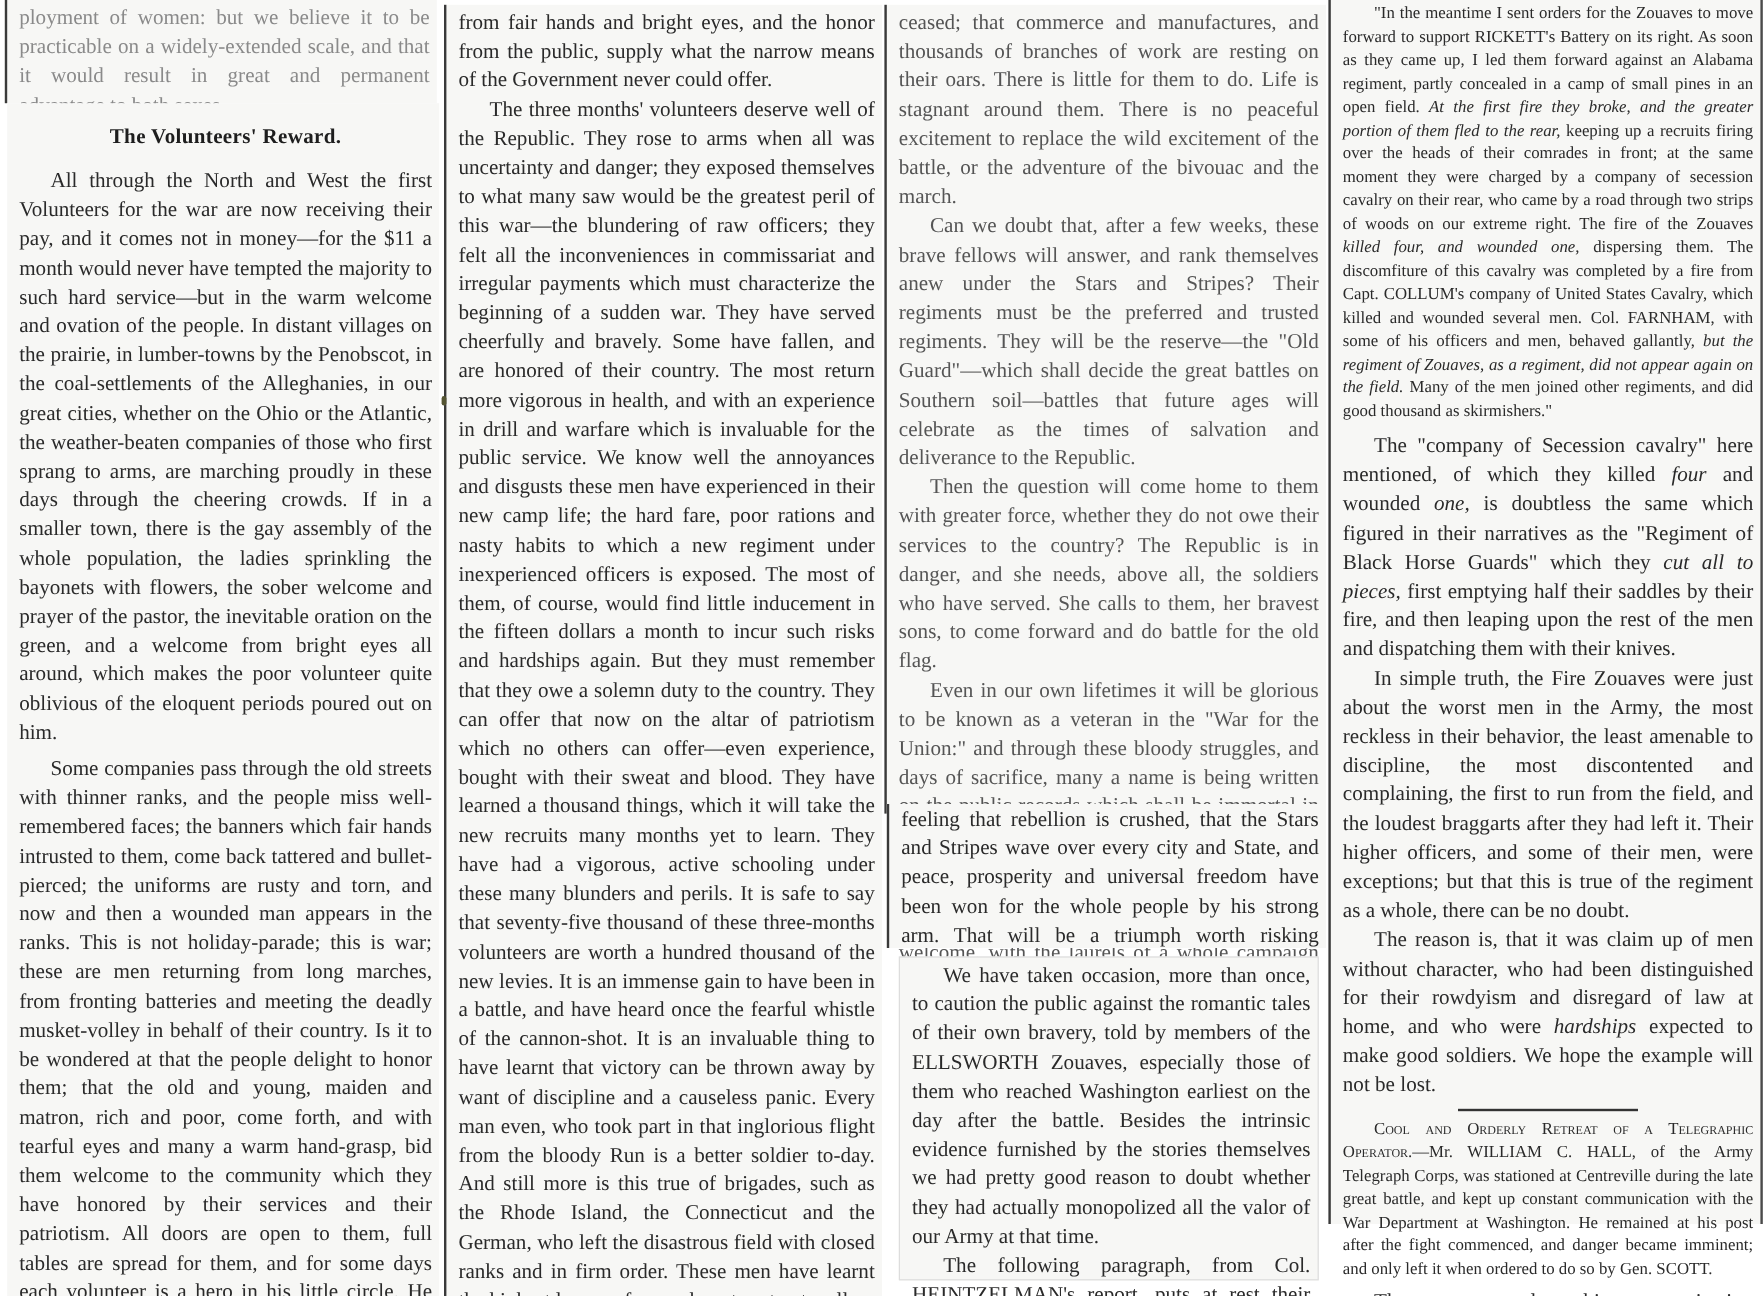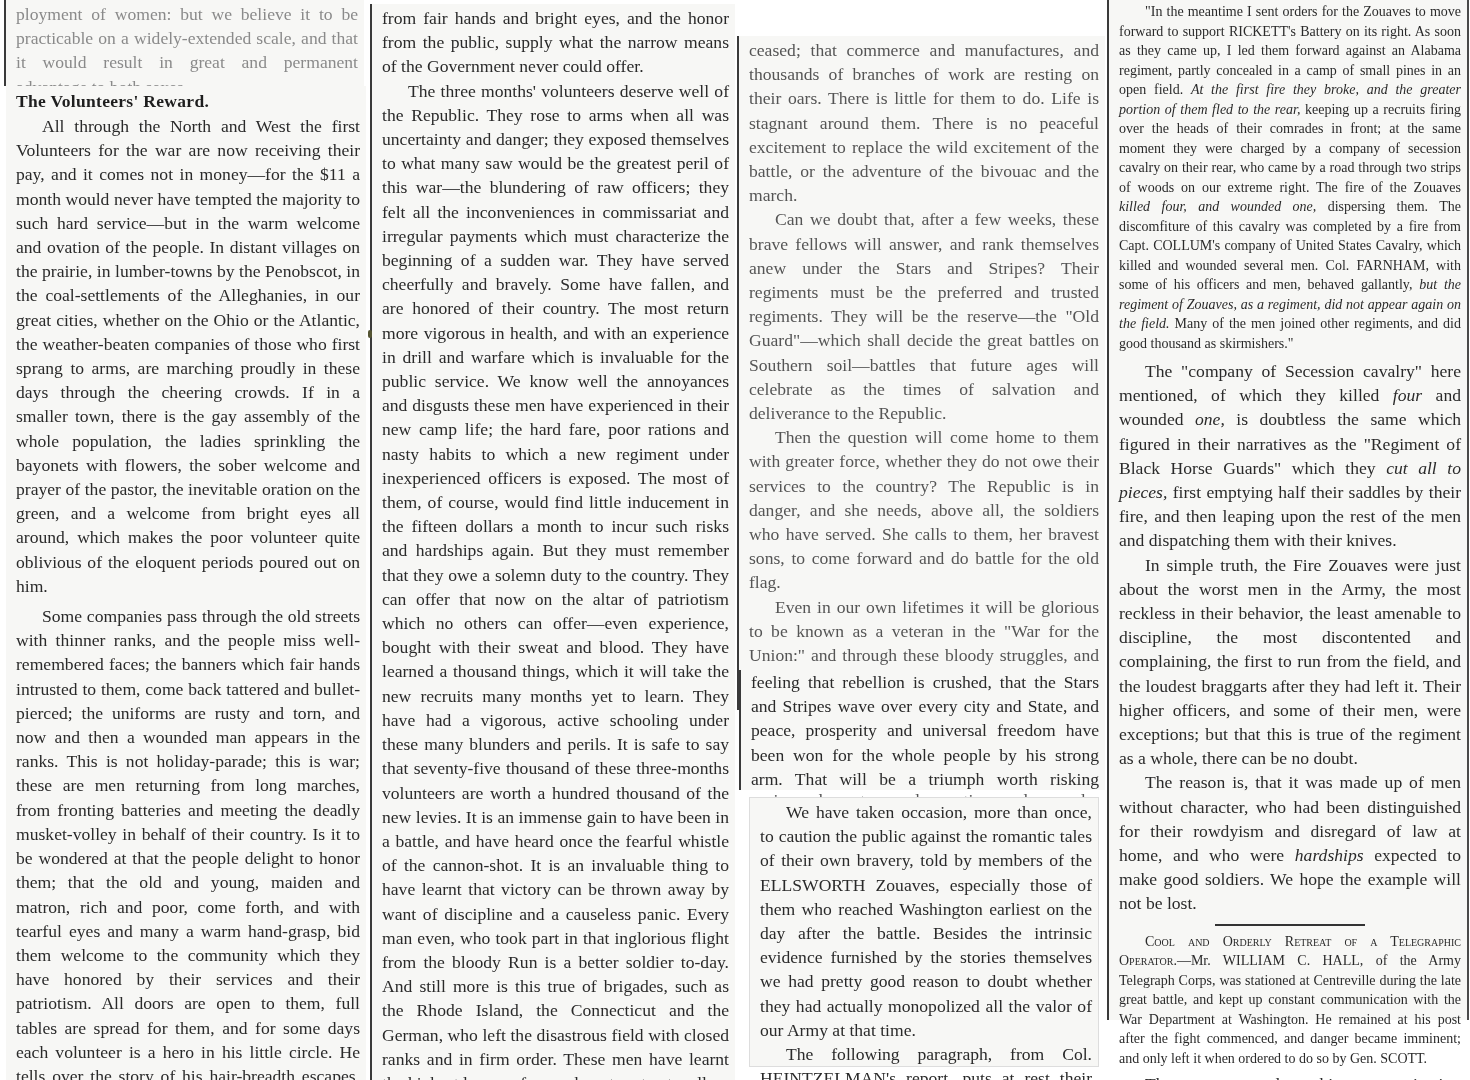--- a/index.html
+++ b/index.html
@@ -18,21 +18,21 @@
   .clip {
     position: absolute; box-sizing: border-box;
     background: #f7f7f5;
     padding: 0 6px 0 10px;
   }
   .rule-left { border-left: 2px solid #3a3a3a; }
   .rule-right { border-right: 2px solid #4a4a4a; }
   p { margin: 0; text-indent: 26px; }
   p.noindent { text-indent: 0; }
   h2 {
-    margin: 0; font-size: 17.5px; font-weight: bold;
+    margin: 12px; text-align: center; font-size: 17.5px; font-weight: bold;
     letter-spacing: 0.3px; line-height: 26px; color: #1e1e1e;
   }
   .faded { color: #8a8a8a; }
   .faint { color: #555; }
   .sc { font-variant: small-caps; }
   .ital { font-style: italic; }
   .small { font-size: 14px; line-height: 19.5px; }
   .divider {
     width: 150px; height: 0; margin: 8px auto 6px; border-top: 2px solid #333;
   }
@@ -56,21 +56,21 @@
 <div class="col" style="left:370px; width:367px; height:1080px;">
   <div class="clip rule-left" style="left:0; top:4px; width:365px; height:1076px; padding-top:2px;">
     <p class="noindent">from fair hands and bright eyes, and the honor from the public, supply what the narrow means of the Government never could offer.</p>
     <p>The three months' volunteers deserve well of the Republic. They rose to arms when all was uncertainty and danger; they exposed themselves to what many saw would be the greatest peril of this war—the blundering of raw officers; they felt all the inconveniences in commissariat and irregular payments which must characterize the beginning of a sudden war. They have served cheerfully and bravely. Some have fallen, and are honored of their country. The most return more vigorous in health, and with an experience in drill and warfare which is invaluable for the public service. We know well the annoyances and disgusts these men have experienced in their new camp life; the hard fare, poor rations and nasty habits to which a new regiment under inexperienced officers is exposed. The most of them, of course, would find little inducement in the fifteen dollars a month to incur such risks and hardships again. But they must remember that they owe a solemn duty to the country. They can offer that now on the altar of patriotism which no others can offer—even experience, bought with their sweat and blood. They have learned a thousand things, which it will take the new recruits many months yet to learn. They have had a vigorous, active schooling under these many blunders and perils. It is safe to say that seventy-five thousand of these three-months volunteers are worth a hundred thousand of the new levies. It is an immense gain to have been in a battle, and have heard once the fearful whistle of the cannon-shot. It is an invaluable thing to have learnt that victory can be thrown away by want of discipline and a causeless panic. Every man even, who took part in that inglorious flight from the bloody Run is a better soldier to-day. And still more is this true of brigades, such as the Rhode Island, the Connecticut and the German, who left the disastrous field with closed ranks and in firm order. These men have learnt the highest lesson of war—how to retreat well.</p>
 
   </div>
   <div class="spot" style="left:-2px; top:330px;"></div>
 </div>
 
 <div class="col" style="left:737px; width:370px; height:1080px;">
-  <div class="clip rule-left faint" style="left:0; top:4px; width:368px; height:674px; padding-top:2px;margin-top:32px;">
+  <div class="clip rule-left faint" style="left:0; top:4px; width:368px; height:674px; padding-top:2px;">
     <p class="noindent">ceased; that commerce and manufactures, and thousands of branches of work are resting on their oars. There is little for them to do. Life is stagnant around them. There is no peaceful excitement to replace the wild excitement of the battle, or the adventure of the bivouac and the march.</p>
     <p>Can we doubt that, after a few weeks, these brave fellows will answer, and rank themselves anew under the Stars and Stripes? Their regiments must be the preferred and trusted regiments. They will be the reserve—the "Old Guard"—which shall decide the great battles on Southern soil—battles that future ages will celebrate as the times of salvation and deliverance to the Republic.</p>
     <p>Then the question will come home to them with greater force, whether they do not owe their services to the country? The Republic is in danger, and she needs, above all, the soldiers who have served. She calls to them, her bravest sons, to come forward and do battle for the old flag.</p>
     <p>Even in our own lifetimes it will be glorious to be known as a veteran in the "War for the Union:" and through these bloody struggles, and days of sacrifice, many a name is being written on the public records which shall be immortal in history. Let every three months' man, then, feel it his duty to serve again—a sacred duty to his country in her hour of danger. He shall return again, perhaps, to prouder ovations and a grander welcome, with the laurels of a whole campaign of victories upon his brow, with the happy</p>
   </div>
   <div class="clip rule-left" style="left:2px; top:670px; width:366px; height:120px;">
     <p class="noindent">feeling that rebellion is crushed, that the Stars and Stripes wave over every city and State, and peace, prosperity and universal freedom have been won for the whole people by his strong arm. That will be a triumph worth risking wounds and death to take part in.</p>
     <div class="divider" style="margin-top:4px;"></div>
   </div>
   <div class="clip" style="left:12px; top:797px; width:350px; height:270px; padding-top:2px; border:1px solid #ddd;">
@@ -94,21 +94,21 @@
       <span>The "company of Secession cavalry" here mentioned, of which they killed</span>
       <span class="ital">four</span>
       <span>and wounded</span>
       <span class="ital">one,</span>
       <span>is doubtless the same which figured in their narratives as the "Regiment of Black Horse Guards" which they</span>
       <span class="ital">cut all to pieces,</span>
       <span>first emptying half their saddles by their fire, and then leaping upon the rest of the men and dispatching them with their knives.</span>
     </p>
     <p>In simple truth, the Fire Zouaves were just about the worst men in the Army, the most reckless in their behavior, the least amenable to discipline, the most discontented and complaining, the first to run from the field, and the loudest braggarts after they had left it. Their higher officers, and some of their men, were exceptions; but that this is true of the regiment as a whole, there can be no doubt.</p>
     <p>
-      <span>The reason is, that it was made up of men without character, who had been distinguished for their rowdyism and disregard of law at home, and who were</span>
+      <span>The reason is, that it was claim up of men without character, who had been distinguished for their rowdyism and disregard of law at home, and who were</span>
       <span class="ital">hardships</span>
       <span>expected to make good soldiers. We hope the example will not be lost.</span>
     </p>
     <div class="divider"></div>
     <p class="small">
       <span class="sc">Cool and Orderly Retreat of a Telegraphic Operator.</span><span>—Mr. WILLIAM C. HALL, of the Army Telegraph Corps, was stationed at Centreville during the late great battle, and kept up constant communication with the War Department at Washington. He remained at his post after the fight commenced, and danger became imminent; and only left it when ordered to do so by Gen. SCOTT.</span>
     </p>
     <p style="margin-top:4px;">There was no telegraphic communication with Centreville at the time of the battle. The lines were not extended beyond Fairfax Court-house. We know this to be so, because we brought dispatches from the Head-quarters of the Army to Fairfax, to be transmitted to Gen. SCOTT on the night after the battle.</p>
 
   </div>

